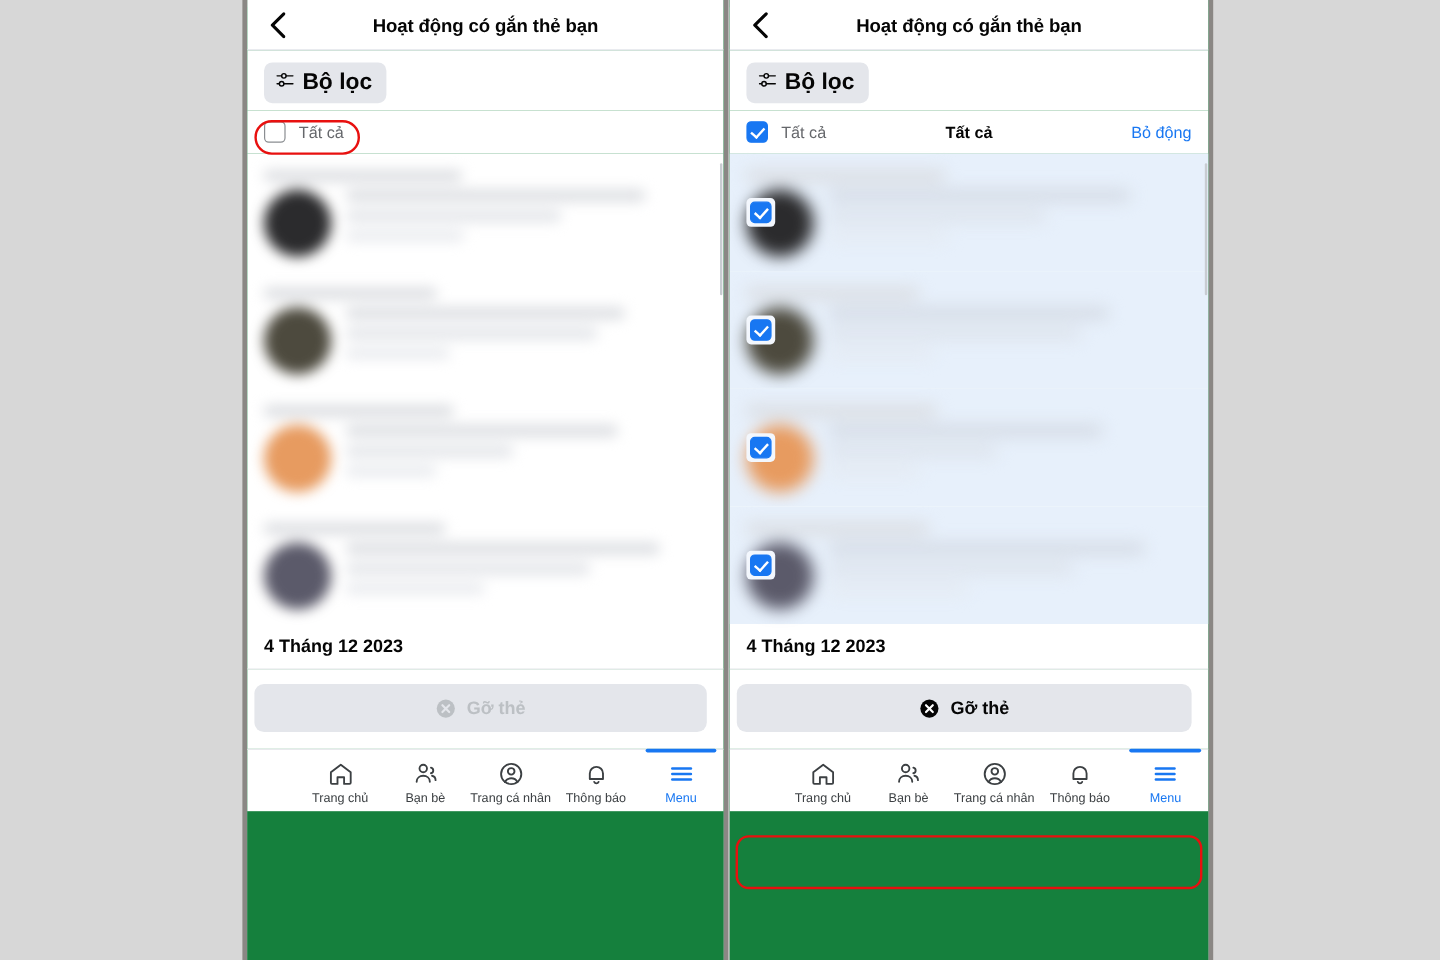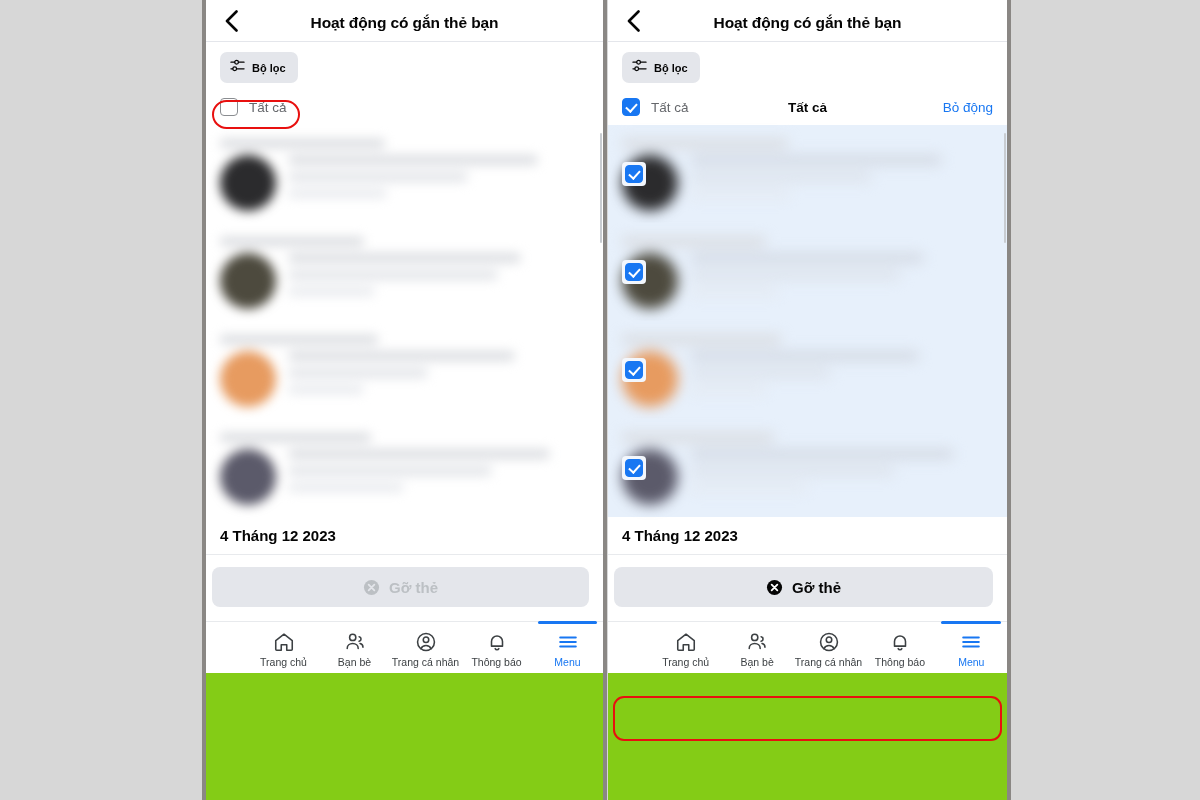--- a/index.html
+++ b/index.html
@@ -7,21 +7,21 @@
     width: 1200px; height: 800px;
     background: #d7d7d7;
     font-family: "Liberation Sans", sans-serif;
     overflow: hidden;
   }
   .stage { position: relative; width: 1200px; height: 800px; }
 
   
   .panel {
     position: absolute; top: 0; height: 800px;
-    background: #84cc16; overflow: hidden;
+    background: #15803d; overflow: hidden;
   }
   #panel-left  { left: 206px; width: 397px; }
   #panel-right { left: 608px; width: 399px; }
 
   .panel-edge-left  { position:absolute; top:0; width:4px; height:800px; background:#8a8784; }
   #edge-a { left: 202px; }
   #edge-b { left: 603px; }
   #edge-c { left: 1007px; }
 
   .top-strip { position:absolute; top:0; height:6px; background:#737373; }
@@ -43,21 +43,21 @@
     color:#050505; letter-spacing:-0.1px;
   }
 
   
   .filter-row { padding: 10px 14px 6px 14px; background:#fff; }
   .filter-chip {
     display:inline-flex; align-items:center; gap:7px;
     background:#e4e6eb; border-radius:7px; padding:6px 12px 6px 10px;
     cursor:pointer;
   }
-  .filter-chip .label { font-size:11px; font-weight:700; color:#050505; }
+  .filter-chip .label { font-size:19px; font-weight:700; color:#050505; }
 
   
   .selectall-row {
     position:relative; display:flex; align-items:center;
     height:36px; padding:0 14px; background:#fff;
   }
   .selectall-left { display:flex; align-items:center; gap:11px; }
   .selectall-label { font-size:13.5px; color:#65676b; }
   .selectall-center {
     position:absolute; left:0; right:0; text-align:center;

